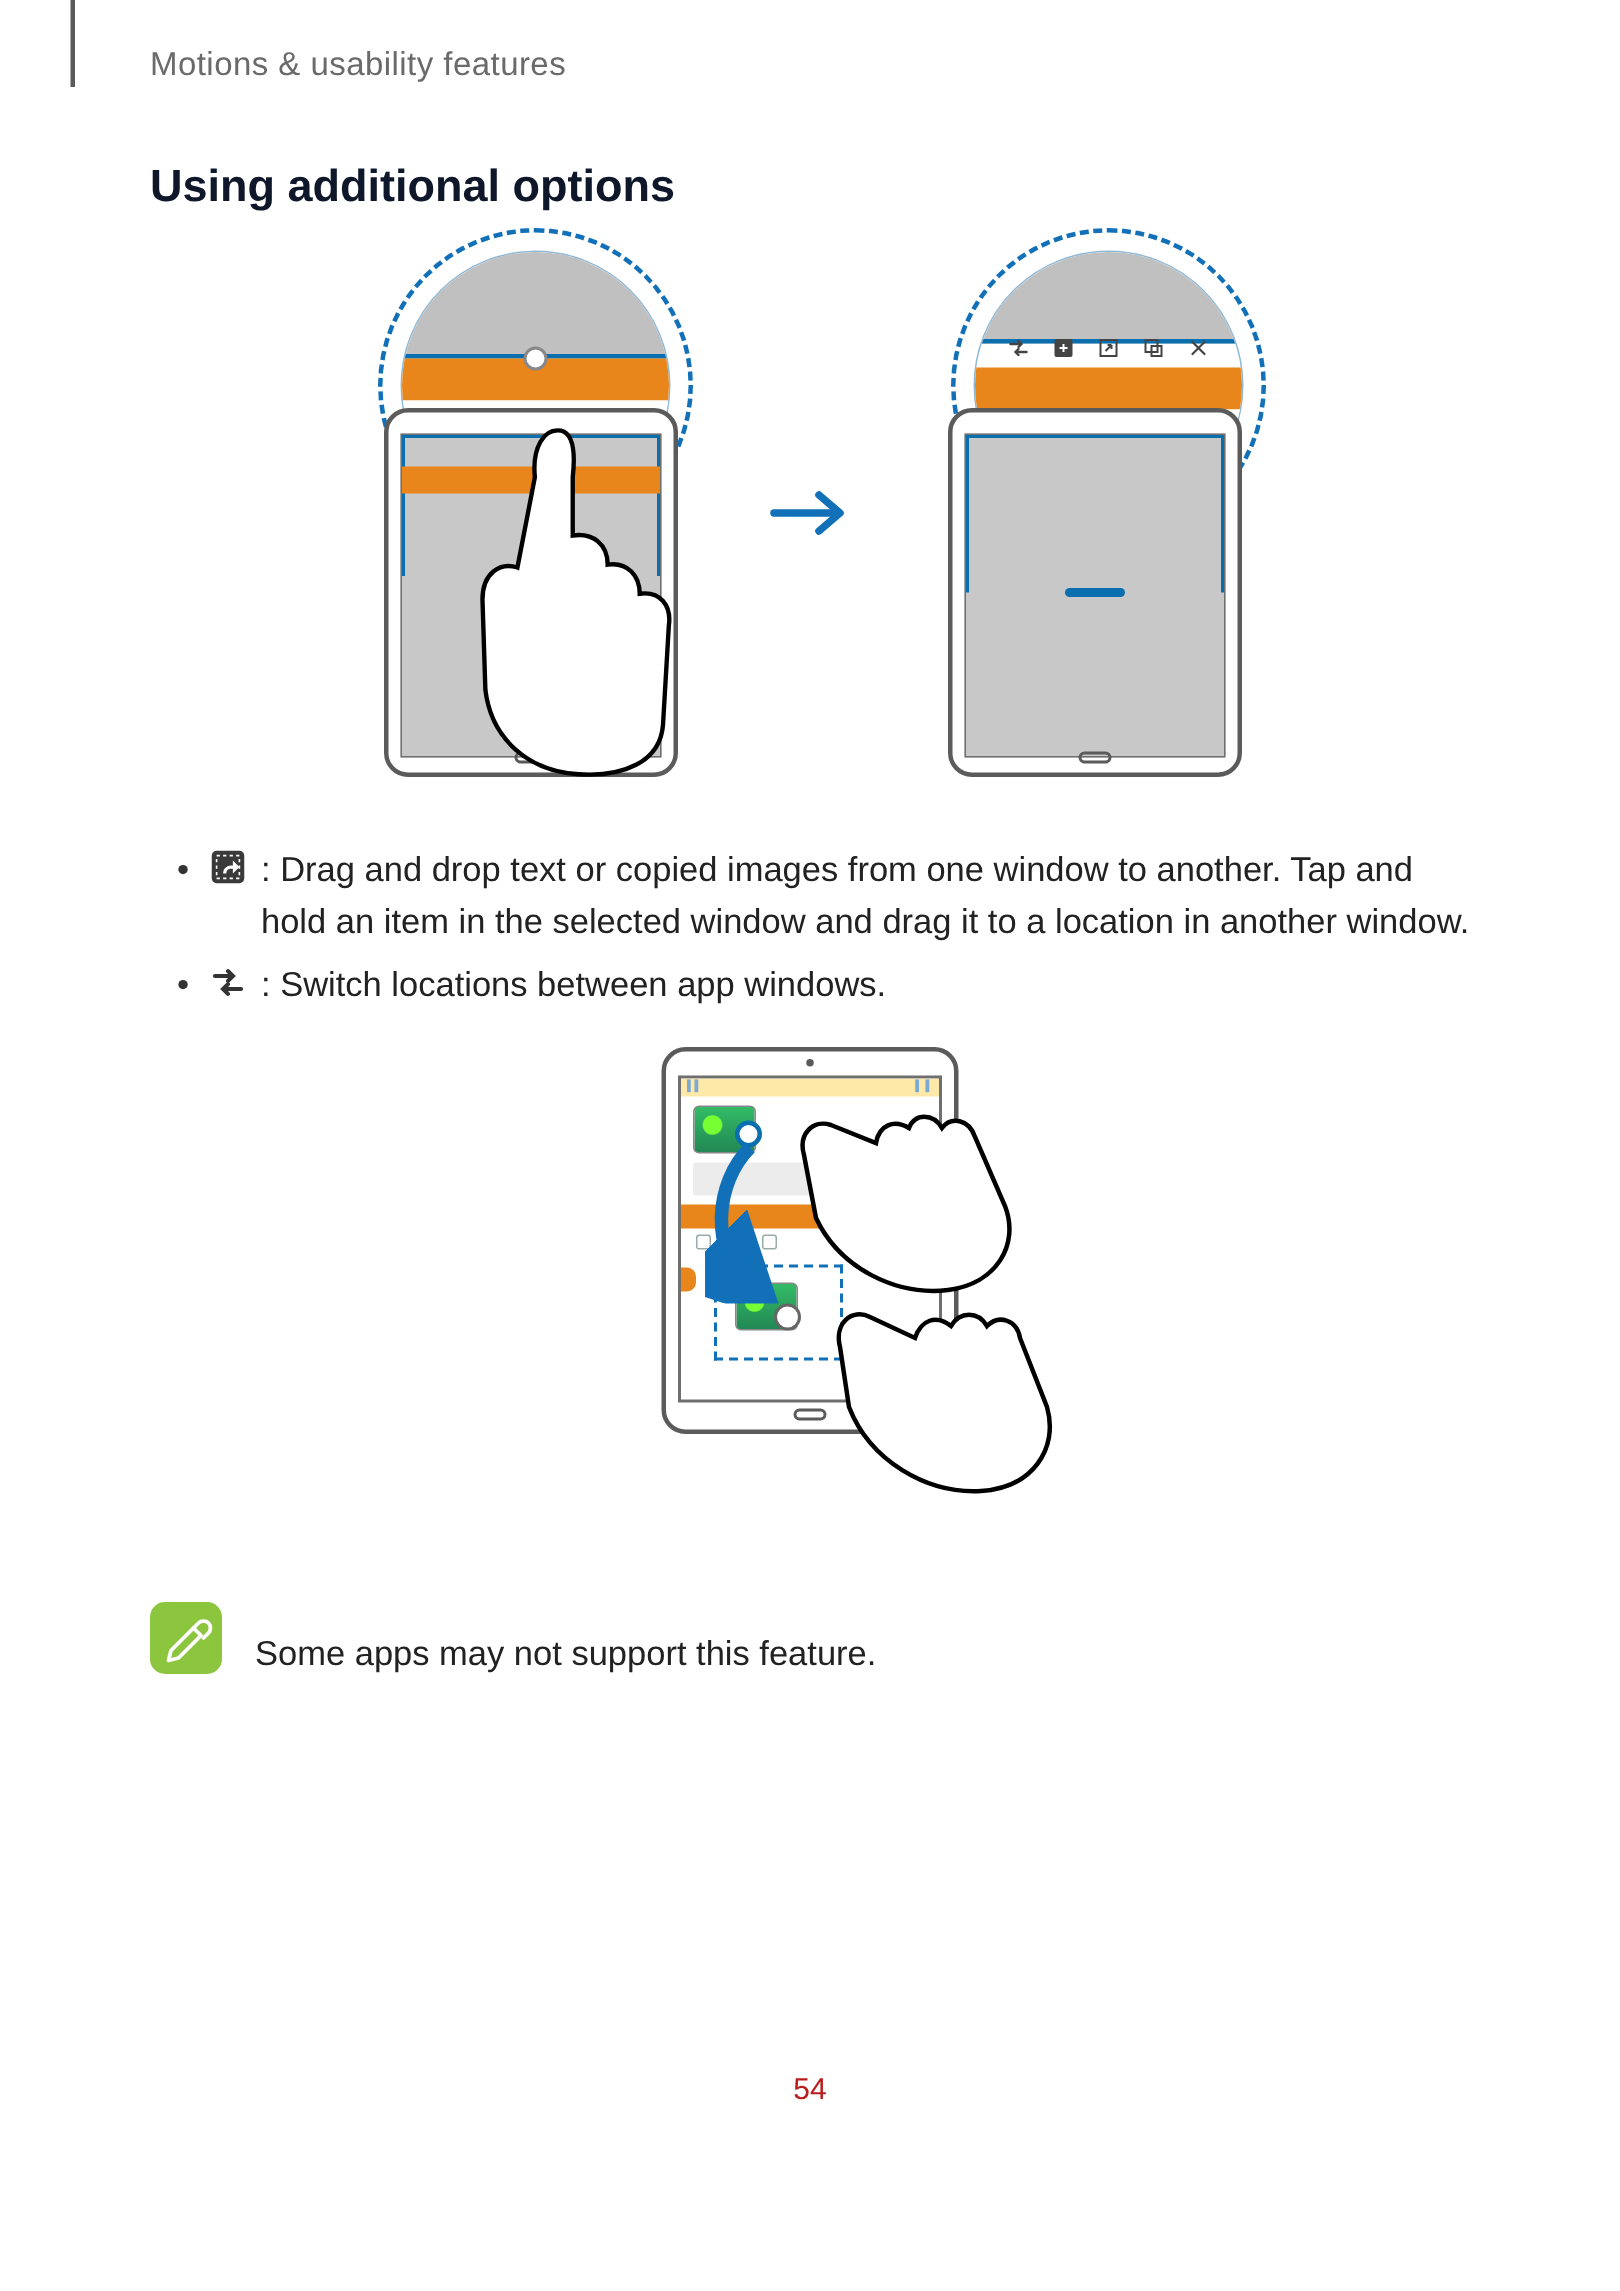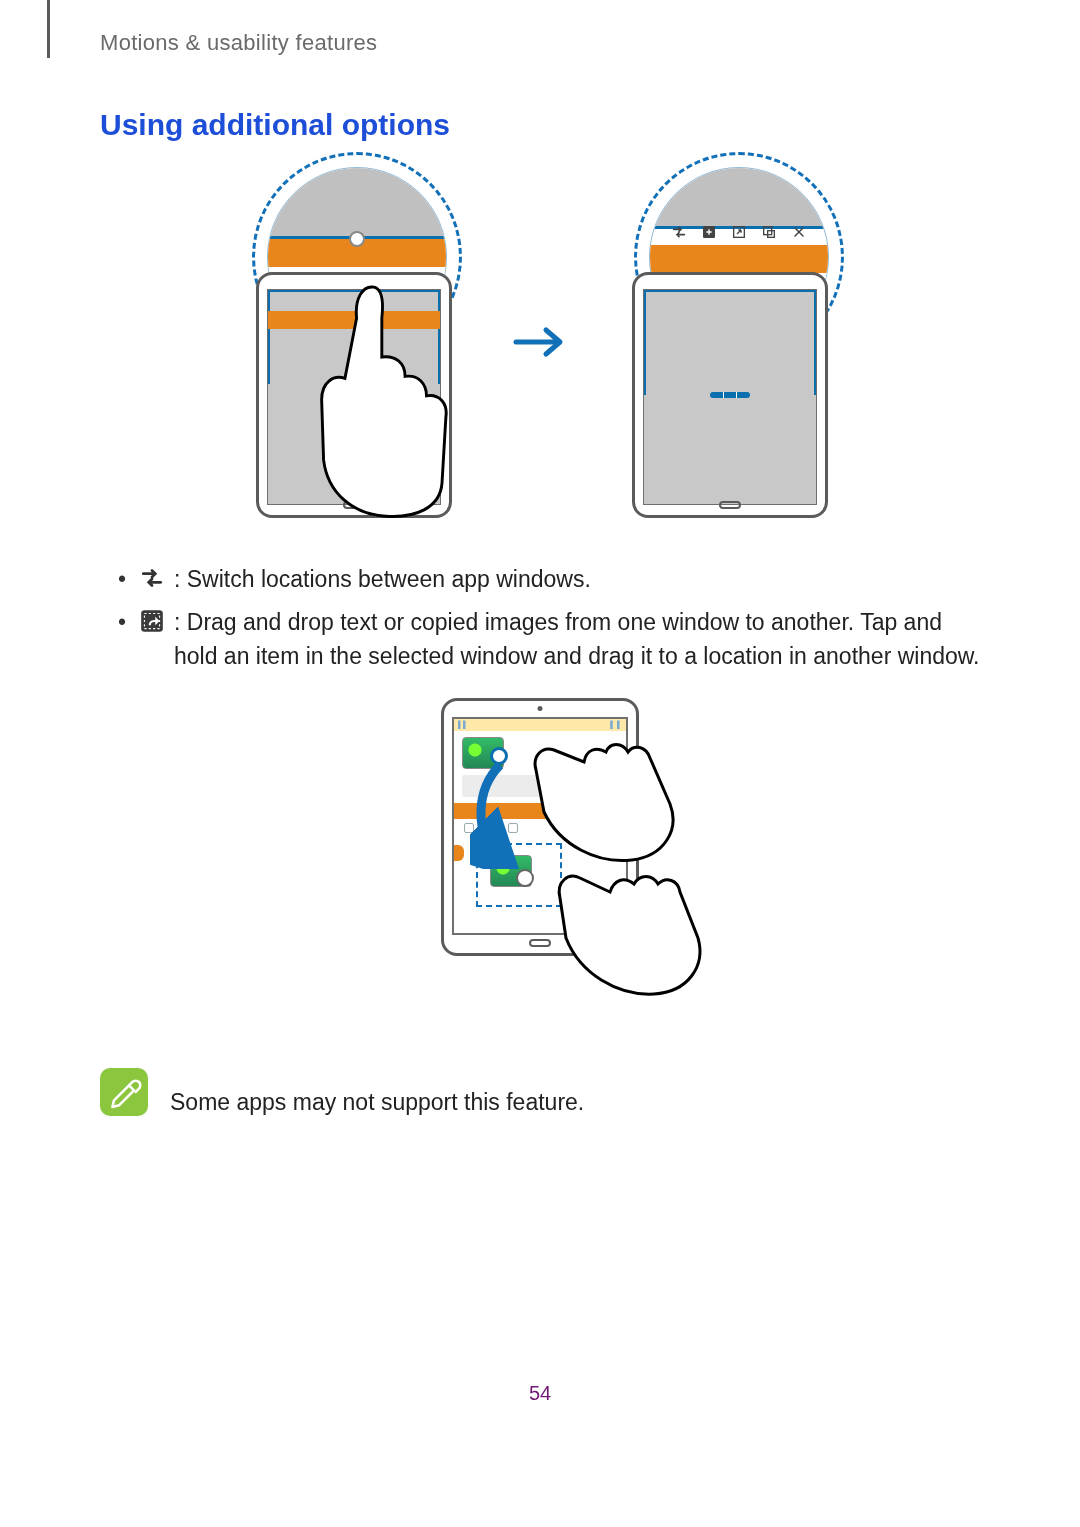--- a/index.html
+++ b/index.html
@@ -1,20 +1,20 @@
 <!DOCTYPE html>
 <html><head>
 <meta charset="utf-8">
 <style>
   * { box-sizing: border-box; margin: 0; padding: 0; }
   html, body { width: 1080px; height: 1527px; background: #fff; font-family: "Segoe UI", "Helvetica Neue", Arial, sans-serif; color: #222; }
   .page { position: relative; width: 1080px; height: 1445px; padding: 30px 100px 30px 100px; }
   .tab-mark { position: absolute; left: 47px; top: 0; width: 3px; height: 58px; background: #5a5a5a; }
   .breadcrumb { font-size: 22px; color: #6a6a6a; letter-spacing: 0.3px; margin-bottom: 52px; margin-left: -30px; padding-left: 30px; }
-  h2.section-title { font-size: 30px; font-weight: 700; color: #1d4ed8; margin-bottom: 20px; }
+  h2.section-title { font-size: 30px; font-weight: 700; color: #0f172a; margin-bottom: 20px; }
   p.intro { font-size: 23px; line-height: 1.45; color: #222; margin-bottom: 26px; }
 
   
   .figrow { display: flex; align-items: center; justify-content: center; gap: 28px; margin: 10px auto 40px auto; }
   .arrow { width: 60px; height: 60px; display: flex; align-items: center; justify-content: center; }
 
   
   .tablet { width: 196px; height: 246px; border: 3px solid #5b5b5b; border-radius: 16px; background: #fff; position: relative; display: flex; flex-direction: column; align-items: center; padding: 14px 8px 10px 8px; }
   .home-btn { position: absolute; bottom: 6px; left: 50%; transform: translateX(-50%); width: 22px; height: 8px; border: 2px solid #5b5b5b; border-radius: 5px; }
   .screen { flex: 1; width: 100%; background: #c8c8c8; border: 1px solid #6f6f6f; position: relative; overflow: hidden; }
@@ -77,21 +77,21 @@
 
   
   .hand2a { position:absolute; left: calc(50% - 26px); top: 2px; width: 230px; height: 170px; pointer-events:none; }
   .hand2b { position:absolute; left: calc(50% - 0px); top: 124px; width: 230px; height: 180px; pointer-events:none; }
 
   
   .note { display:flex; align-items:flex-end; gap: 22px; margin-top: 10px; }
   .note-icon { width:48px; height:48px; border-radius:10px; background:#8CC63F; display:flex; align-items:center; justify-content:center; flex-shrink:0; }
   .note-text { font-size: 23px; color:#222; padding-top: 10px; }
 
-  .pagenum { position:absolute; bottom: 40px; left:50%; transform:translateX(-50%); font-size:20px; color:#701a75; }
+  .pagenum { position:absolute; bottom: 40px; left:50%; transform:translateX(-50%); font-size:20px; color:#b91c1c; }
 </style>
 </head>
 <body>
 
 <div class="page">
   <div class="tab-mark"></div>
 
   <div class="breadcrumb">Motions &amp; usability features</div>
 
   <h2 class="section-title">Using additional options</h2>
@@ -186,43 +186,43 @@
           <div class="top-pane"></div>
           <div class="divider-handle"></div>
         </div>
         <div class="home-btn"></div>
       </div>
     </div>
 
   </div>
 
   <ul class="iconlist">
+    <li>
+      <span class="li-icon">
+        <svg viewBox="0 0 24 24" width="26" height="26">
+          <rect x="2" y="2" width="20" height="20" rx="3" fill="#3a3a3a"></rect>
+          <rect x="5" y="5" width="14" height="14" fill="none" stroke="#fff" stroke-width="1" stroke-dasharray="2 2"></rect>
+          <path d="M9 16 C9 12 12 11 15 11 L15 8 L19 12 L15 16 L15 13 C13 13 11 13 11 16 Z" fill="#fff"></path>
+        </svg>
+      </span>
+      <span>: Drag and drop text or copied images from one window to another. Tap and hold an item in the selected window and drag it to a location in another window.</span>
+    </li>
     <li>
       <span class="li-icon">
         <svg viewBox="0 0 24 24" width="26" height="26">
             <g fill="none" stroke="#333" stroke-width="2.6" stroke-linecap="round">
               <path d="M4 8 H14"></path>
               <path d="M12 5 L15 8 L12 11"></path>
               <path d="M20 16 H10"></path>
               <path d="M12 13 L9 16 L12 19"></path>
             </g>
           </svg>
       </span>
       <span>: Switch locations between app windows.</span>
     </li>
-    <li>
-      <span class="li-icon">
-        <svg viewBox="0 0 24 24" width="26" height="26">
-          <rect x="2" y="2" width="20" height="20" rx="3" fill="#3a3a3a"></rect>
-          <rect x="5" y="5" width="14" height="14" fill="none" stroke="#fff" stroke-width="1" stroke-dasharray="2 2"></rect>
-          <path d="M9 16 C9 12 12 11 15 11 L15 8 L19 12 L15 16 L15 13 C13 13 11 13 11 16 Z" fill="#fff"></path>
-        </svg>
-      </span>
-      <span>: Drag and drop text or copied images from one window to another. Tap and hold an item in the selected window and drag it to a location in another window.</span>
-    </li>
   </ul>
 
   <div class="fig2">
     <div class="tablet2">
       <div class="cam"></div>
       <div class="screen2">
         <div class="s2topbar">
             <span>▌▌</span>
             <span>▌ ▌</span>
           </div>

